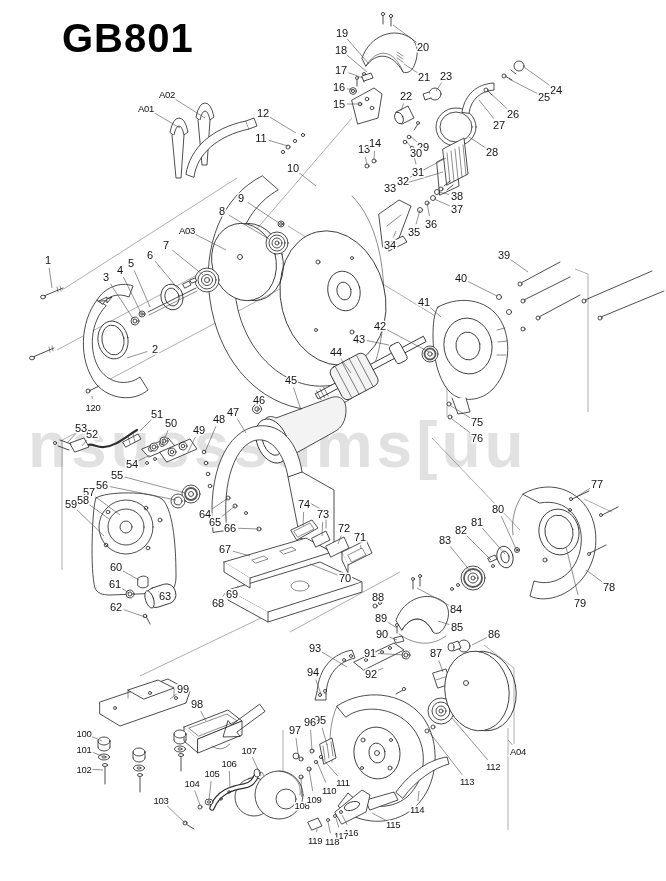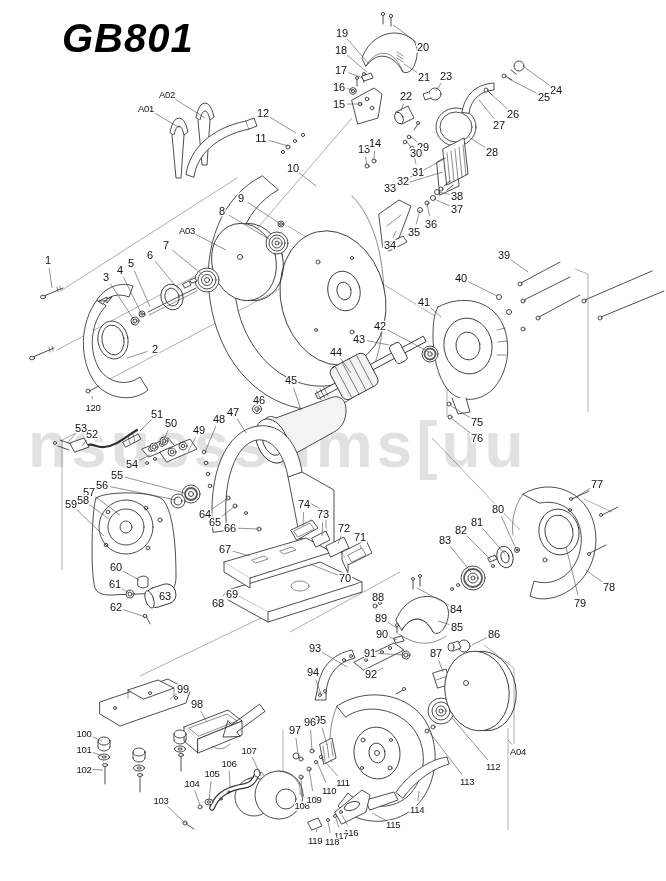--- a/index.html
+++ b/index.html
@@ -1,19 +1,19 @@
 <!DOCTYPE html>
 <html><head>
 <meta charset="utf-8">
 <style>
   html,body{margin:0;padding:0;background:#fff;}
   .stage{position:relative;width:666px;height:881px;background:#ffffff;overflow:hidden;
          font-family:"Liberation Sans",sans-serif;}
   .title{position:absolute;left:62px;top:16px;font-size:40px;font-weight:bold;
-         letter-spacing:1px;color:#000;font-style:italic;}
+         letter-spacing:1px;color:#000;}
   .watermark{position:absolute;left:28px;top:408px;width:630px;font-size:64px;
          font-weight:600;color:#9f9f9f;opacity:.30;letter-spacing:4px;white-space:nowrap;
          pointer-events:none;}
   svg{position:absolute;left:0;top:0;}
   #frames line, #frames polyline{stroke:#6a6a6a;stroke-width:.55;fill:none;}
   #parts path,#parts ellipse,#parts circle,#parts polygon,#parts line,#parts polyline,#parts rect{
       stroke:#2e2e2e;stroke-width:.85;fill:none;stroke-linejoin:round;stroke-linecap:round;}
   #parts .wf{fill:#ffffff;}
   #parts .gf{fill:#f3f3f3;}
   #parts .dk{stroke:#5a5a5a;stroke-width:1.8;}

